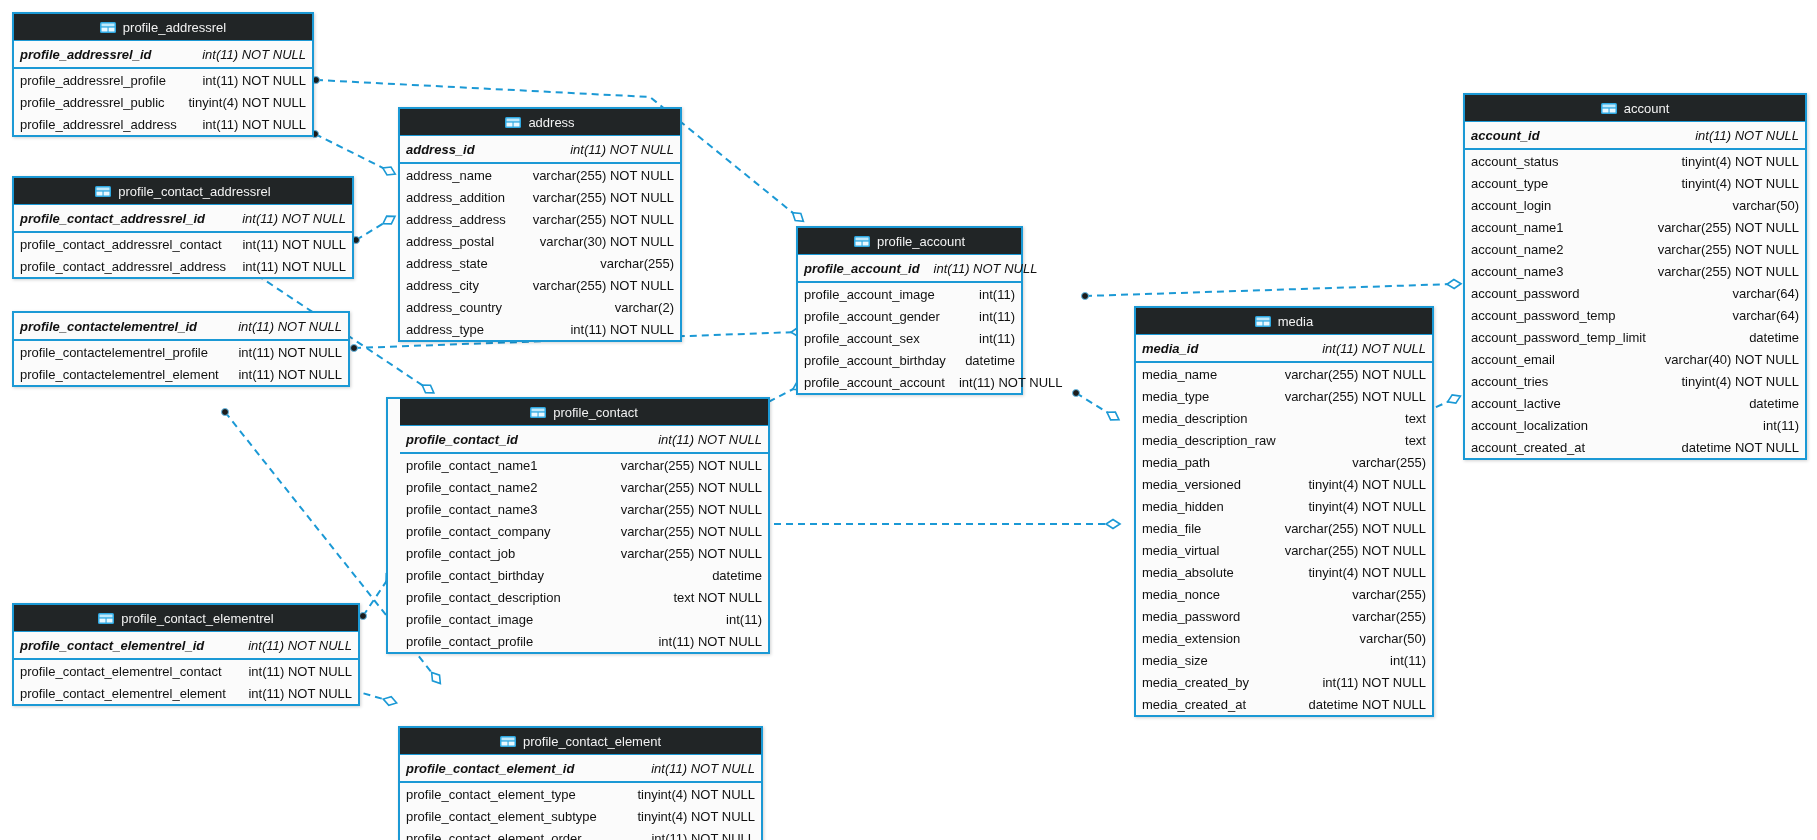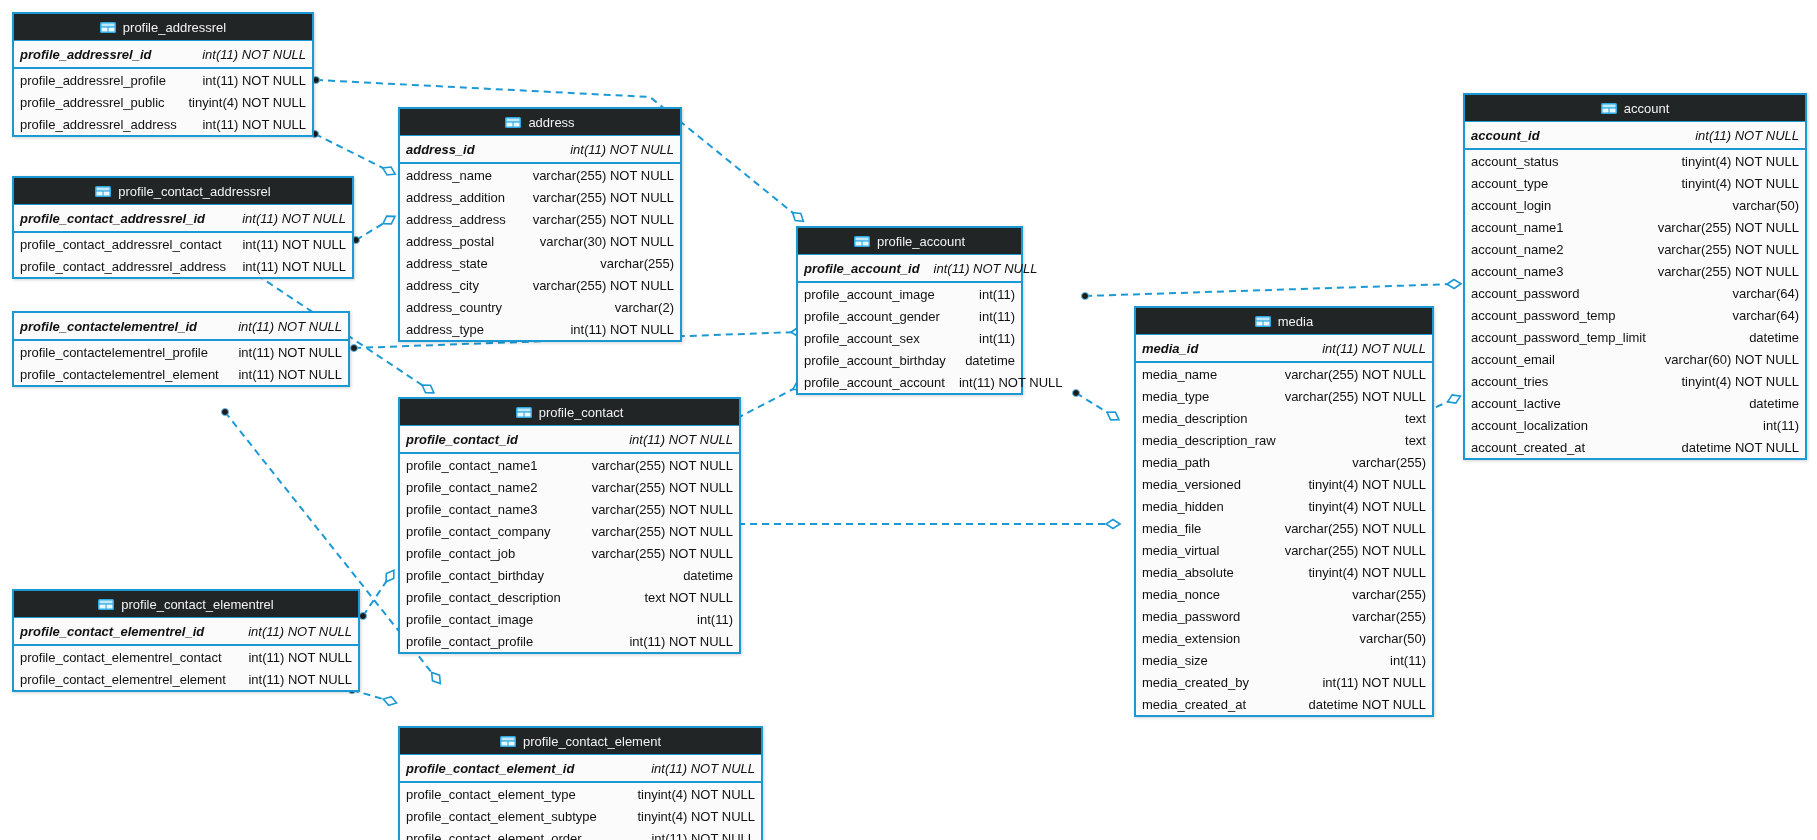--- a/index.html
+++ b/index.html
@@ -183,21 +183,21 @@
           <div class="row">
             <span class="fname">profile_contactelementrel_profile</span>
             <span class="ftype">int(11) NOT NULL</span>
           </div>
           <div class="row">
             <span class="fname">profile_contactelementrel_element</span>
             <span class="ftype">int(11) NOT NULL</span>
           </div>
         </div>
       </div>
-      <div class="db-table" style="left: 12px; top: 589px; width: 348px;">
+      <div class="db-table" style="left: 12px; top: 603px; width: 348px;">
         <div class="tbl-title">
           <span class="tbl-icon">
             <svg width="16" height="11" viewBox="0 0 16 11">
               <rect width="16" height="11" rx="1.5" fill="#2fa9e2"></rect>
               <rect x="1.5" y="1.5" width="13" height="2.8" fill="#bfe9fb"></rect>
               <rect x="1.5" y="5.6" width="6" height="3.9" fill="#e9f8ff"></rect>
               <rect x="8.6" y="5.6" width="5.9" height="3.9" fill="#e9f8ff"></rect>
             </svg>
           </span>
           <span>profile_contact_elementrel</span>
@@ -265,21 +265,21 @@
           <div class="row">
             <span class="fname">address_country</span>
             <span class="ftype">varchar(2)</span>
           </div>
           <div class="row">
             <span class="fname">address_type</span>
             <span class="ftype">int(11) NOT NULL</span>
           </div>
         </div>
       </div>
-      <div class="db-table" style="left: 398px; top: 397px; width: 343px;">
+      <div class="db-table" style="left: 386px; top: 397px; width: 384px; padding-left: 12px;">
         <div class="tbl-title">
           <span class="tbl-icon">
             <svg width="16" height="11" viewBox="0 0 16 11">
               <rect width="16" height="11" rx="1.5" fill="#2fa9e2"></rect>
               <rect x="1.5" y="1.5" width="13" height="2.8" fill="#bfe9fb"></rect>
               <rect x="1.5" y="5.6" width="6" height="3.9" fill="#e9f8ff"></rect>
               <rect x="8.6" y="5.6" width="5.9" height="3.9" fill="#e9f8ff"></rect>
             </svg>
           </span>
           <span>profile_contact</span>
@@ -542,21 +542,21 @@
           <div class="row">
             <span class="fname">account_password_temp</span>
             <span class="ftype">varchar(64)</span>
           </div>
           <div class="row">
             <span class="fname">account_password_temp_limit</span>
             <span class="ftype">datetime</span>
           </div>
           <div class="row">
             <span class="fname">account_email</span>
-            <span class="ftype">varchar(60) NOT NULL</span>
+            <span class="ftype">varchar(40) NOT NULL</span>
           </div>
           <div class="row">
             <span class="fname">account_tries</span>
             <span class="ftype">tinyint(4) NOT NULL</span>
           </div>
           <div class="row">
             <span class="fname">account_lactive</span>
             <span class="ftype">datetime</span>
           </div>
           <div class="row">

